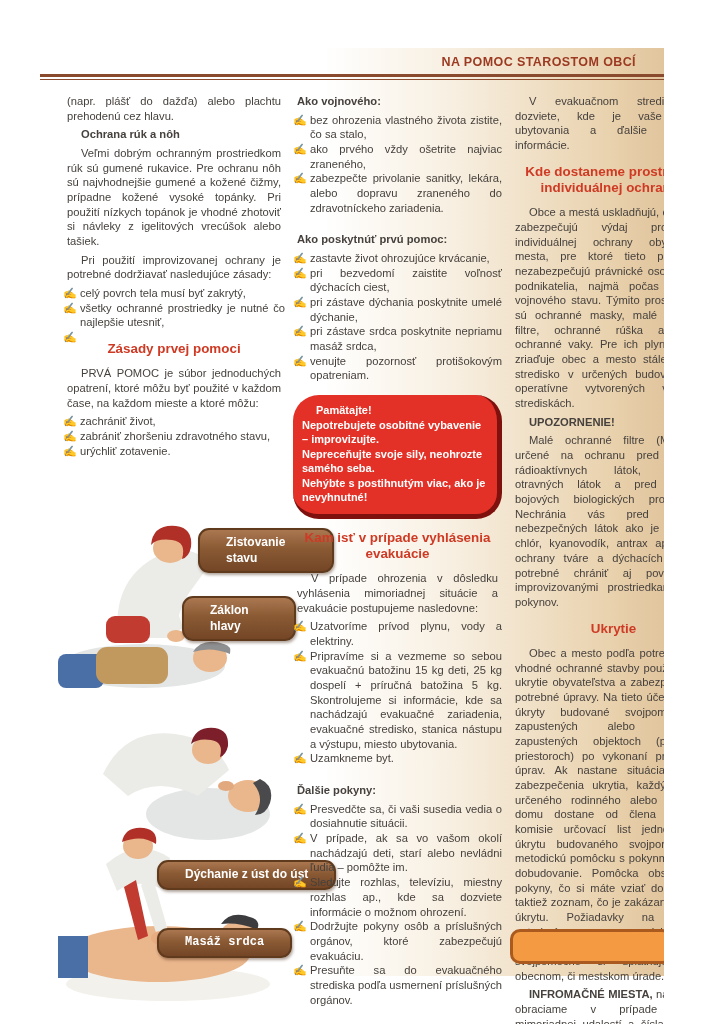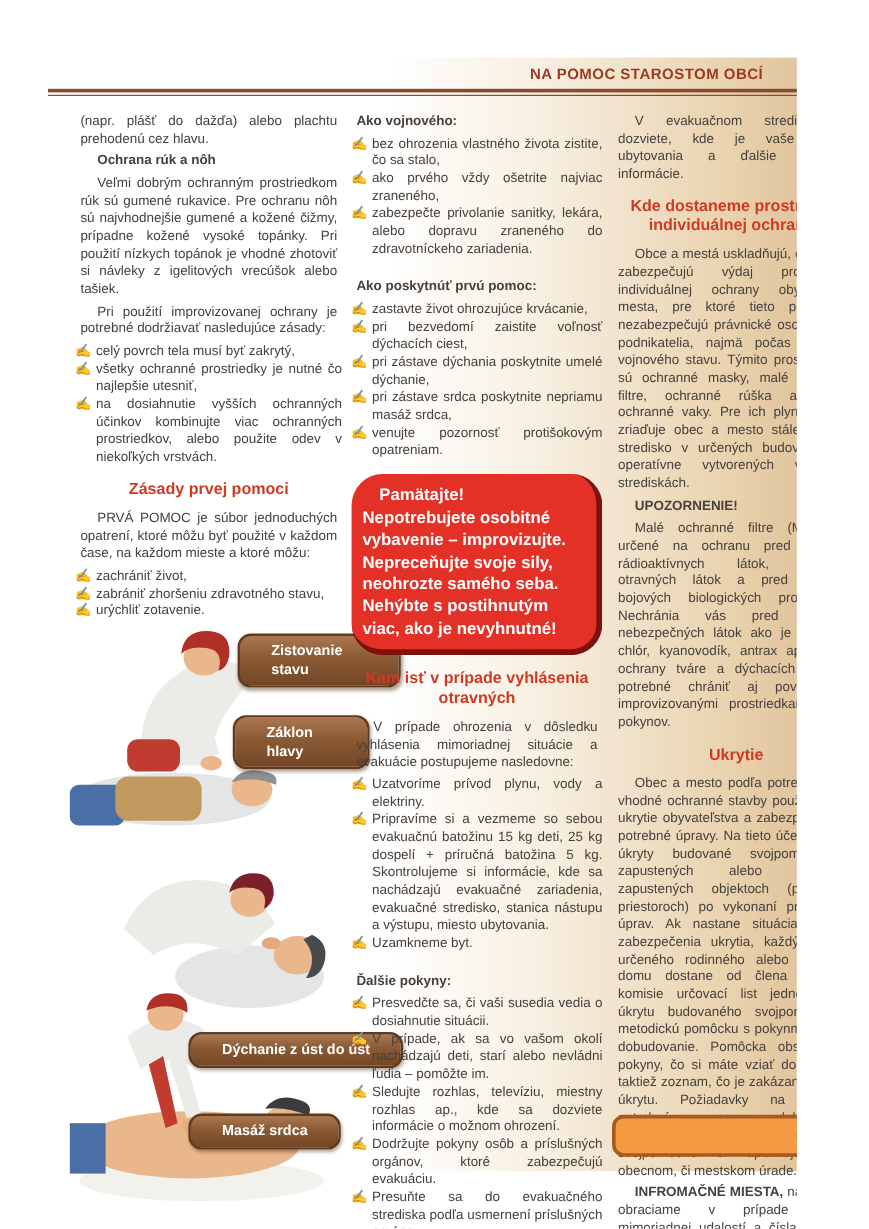--- a/index.html
+++ b/index.html
@@ -20,21 +20,21 @@
   .col p.noindent{text-indent:0;}
   .bold{font-weight:bold;}
   .red-head{color:#cf3a24;font-weight:bold;font-size:13.4px;text-align:center;
         margin:11px 0 9px;line-height:1.22;}
   .spacer{height:13px;}
   .bullet{position:relative;padding-left:17px;margin:0;}
   .bullet .hand{position:absolute;left:0;top:0;color:#b9875c;font-size:11px;font-weight:normal;}
 
   .alert{background:#e33127;border-right:5px solid #7e100d;border-bottom:5px solid #7e100d;
         padding:8px 9px 9px;color:#ffffff;font-weight:bold;margin:12px 0 4px;
-        font-size:14px;line-height:1.32;text-align:left;border-radius:26px;}
+        font-size:11px;line-height:1.32;text-align:left;border-radius:26px;}
   .alert div{text-indent:0;}
   .alert .first{text-indent:14px;}
 
   .callout{position:absolute;background:linear-gradient(180deg,#aa7750 0%,#8a5a34 45%,#744626 100%);
         color:#ffffff;font-weight:bold;font-size:12px;padding:5px 26px;border-radius:11px;
         border:2px solid #5f3a1d;box-shadow:1px 2px 3px rgba(60,30,10,.4);line-height:1.3;}
   .nowrap{white-space:nowrap;}
 
   .orange-box{position:absolute;left:510px;top:929px;width:156px;height:29px;
         background:#f39a43;border:3px solid #aa5a1e;border-radius:10px;}
@@ -57,21 +57,21 @@
     <p>Veľmi dobrým ochranným prostriedkom rúk sú gumené rukavice. Pre ochranu nôh sú najvhodnejšie gumené a kožené čižmy, prípadne kožené vysoké topánky. Pri použití nízkych topánok je vhodné zhotoviť si návleky z igelitových vrecúšok alebo tašiek.</p>
     <p>Pri použití improvizovanej ochrany je potrebné dodržiavať nasledujúce zásady:</p>
     <div class="bullet">
       <span class="hand">✍</span>
       <span>celý povrch tela musí byť zakrytý,</span></div>
     <div class="bullet">
       <span class="hand">✍</span>
       <span>všetky ochranné prostriedky je nutné čo najlepšie utesniť,</span></div>
     <div class="bullet">
       <span class="hand">✍</span>
-      <span>na dosiahnutie vyšších ochranných účinkov kombinujte viac ochranných prostriedkov, alebo použite odev v niekoľkých vrstvách.</span></div>
+      </div>
     <div class="red-head">Zásady prvej pomoci</div>
     <p>PRVÁ POMOC je súbor jednoduchých opatrení, ktoré môžu byť použité v každom čase, na každom mieste a ktoré môžu:</p>
     <div class="bullet">
       <span class="hand">✍</span>
       <span>zachrániť život,</span></div>
     <div class="bullet">
       <span class="hand">✍</span>
       <span>zabrániť zhoršeniu zdravotného stavu,</span></div>
     <div class="bullet">
       <span class="hand">✍</span>
@@ -113,23 +113,23 @@
         <ellipse cx="80" cy="10" rx="15" ry="13" fill="#eab68c"></ellipse>
         <path d="M64 6 q3 -16 22 -14 q14 2 12 16 q-14 -10 -34 -2 z" fill="#b03028"></path>
         <path d="M95 42 l16 56 l-11 5 l-17 -54 z" fill="#ebebe7"></path>
         <path d="M78 44 l12 56 l-10 4 l-14 -53 z" fill="#c23b30"></path>
         <ellipse cx="103" cy="102" rx="10" ry="7" fill="#e8ad80"></ellipse>
       </g>
     </svg>
   </div>
 
   <div class="callout" style="left:198px;top:528px;width:80px;">Zistovanie stavu</div>
-  <div class="callout" style="left:194px;top:596px;width:58px;">Záklon hlavy</div>
+  <div class="callout" style="left:182px;top:596px;width:58px;">Záklon hlavy</div>
   <div class="callout nowrap" style="left:157px;top:860px;">Dýchanie z úst do úst</div>
-  <div class="callout nowrap" style="left:157px;top:928px;">Masáž srdca</div>
+  <div class="callout nowrap" style="left:157px;top:928px;font-family:Liberation Mono, monospace;">Masáž srdca</div>
 
   <div class="col col2">
     <p class="noindent bold">Ako vojnového:</p>
     <div class="bullet">
       <span class="hand">✍</span>
       <span>bez ohrozenia vlastného života zistite, čo sa stalo,</span></div>
     <div class="bullet">
       <span class="hand">✍</span>
       <span>ako prvého vždy ošetrite najviac zraneného,</span></div>
     <div class="bullet">
@@ -153,21 +153,21 @@
       <span class="hand">✍</span>
       <span>venujte pozornosť protišokovým opatreniam.</span></div>
 
     <div class="alert">
       <div class="first">Pamätajte!</div>
       <div>Nepotrebujete osobitné vybavenie – improvizujte.</div>
       <div>Nepreceňujte svoje sily, neohrozte samého seba.</div>
       <div>Nehýbte s postihnutým viac, ako je nevyhnutné!</div>
     </div>
 
-    <div class="red-head">Kam isť v prípade vyhlásenia otravných</div>
+    <div class="red-head">Kam isť v prípade vyhlásenia evakuácie</div>
     <p>V prípade ohrozenia v dôsledku vyhlásenia mimoriadnej situácie a evakuácie postupujeme nasledovne:</p>
     <div class="bullet">
       <span class="hand">✍</span>
       <span>Uzatvoríme prívod plynu, vody a elektriny.</span></div>
     <div class="bullet">
       <span class="hand">✍</span>
       <span>Pripravíme si a vezmeme so sebou evakuačnú batožinu 15 kg deti, 25 kg dospelí + príručná batožina 5 kg. Skontrolujeme si informácie, kde sa nachádzajú evakuačné zariadenia, evakuačné stredisko, stanica nástupu a výstupu, miesto ubytovania.</span></div>
     <div class="bullet">
       <span class="hand">✍</span>
       <span>Uzamkneme byt.</span></div>

